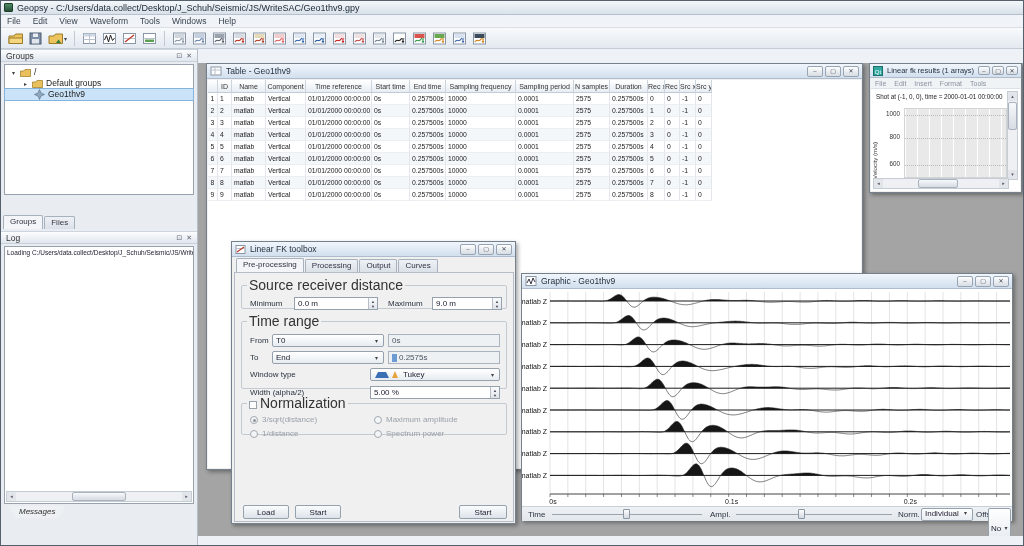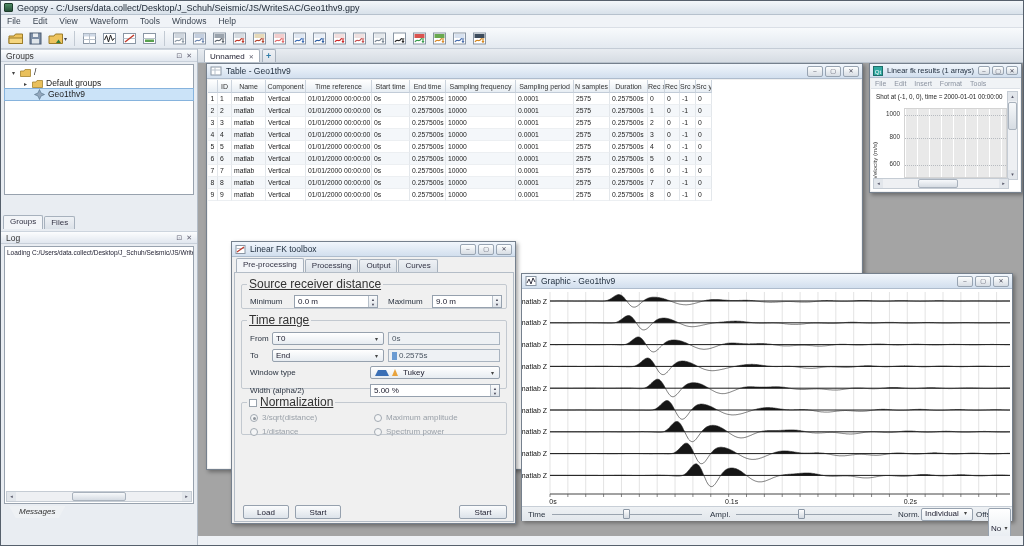--- a/index.html
+++ b/index.html
@@ -95,21 +95,21 @@
   .rw-note { position:absolute; left:5px; top:4px; font-size:6.3px; color:#222; white-space:nowrap; }
   .rw-plot { position:absolute; left:33px; top:19px; width:103px; height:70px; background-color:#e9e9e9;
     background-image:repeating-linear-gradient(90deg,#ffffff 0,#ffffff 1px,transparent 1px,transparent 12px); border:1px solid #d4d4d4; }
   .dotline { position:absolute; left:0; right:0; border-top:1px dotted #b7bbc0; }
   .rw-tick { position:absolute; width:20px; text-align:right; font-size:6.3px; color:#333; }
   .rw-ylab { position:absolute; left:0px; top:18px; height:72px; width:9px; overflow:hidden; font-size:6.2px; color:#333;
     writing-mode:vertical-rl; transform:rotate(180deg); }
 
   
   .fs { position:absolute; border:1px solid #c3c9d0; border-radius:2px; padding:0; }
-  .fs legend { font-size:12px; color:#333; margin-left:5px; padding:0 2px;text-decoration:underline; }
+  .fs legend { font-size:14px; color:#333; margin-left:5px; padding:0 2px; }
   .flabel { position:absolute; font-size:8px; color:#2a3340; line-height:13px; }
   .field { position:absolute; height:13px; border:1px solid #a9b4c0; background:#eef1f4; font-size:8px; color:#4a5561;
     display:flex; align-items:center; padding:0 3px; gap:2px; }
   .spin { position:absolute; height:13px; border:1px solid #96a1ae; background:#fff; font-size:8px; color:#223;
     display:flex; align-items:center; padding:0 0 0 3px; }
   .spin-btns { margin-left:auto; width:9px; border-left:1px solid #b6bfc9; background:linear-gradient(#fafbfc,#dfe4ea);
     font-size:4px; line-height:5px; color:#445; text-align:center; height:100%; display:flex; flex-direction:column; justify-content:center; }
   .fcombo { position:absolute; height:13px; border:1px solid #96a1ae; border-radius:2px;
     background:linear-gradient(#fff,#e7ecf1); font-size:8px; color:#223; display:flex; align-items:center; padding:0 3px; gap:3px; }
   .fcombo .caret { margin-left:auto; }
@@ -394,27 +394,20 @@
 
     <div class="messages-tab abs" style="left:8px;top:457px">Messages</div>
 
     <div class="abs" style="left:2px;top:504px;display:flex;gap:1px">
       <div class="btab active">Waveform console</div>
       <div class="btab">Log</div>
     </div>
   </div>
 
   <div class="mdi">
-    <div class="mdi-tabbar">
-      <div class="mdi-tab">
-        <span>Unnamed</span>
-        <span class="tab-close">✕</span>
-      </div>
-      <div class="mdi-plus">+</div>
-    </div>
 
     <div class="mdi-area">
 
       <div class="win" style="left:8px;top:0;width:657px;height:407px;z-index:1">
         <div class="win-titlebar">
           <svg width="12" height="12">
               <rect x="1" y="2" width="10" height="8" fill="#fff" stroke="#8a96a4"></rect>
               <line x1="1" y1="5" x2="11" y2="5" stroke="#b9c2cc"></line>
               <line x1="5" y1="2" x2="5" y2="10" stroke="#b9c2cc"></line>
             </svg>

